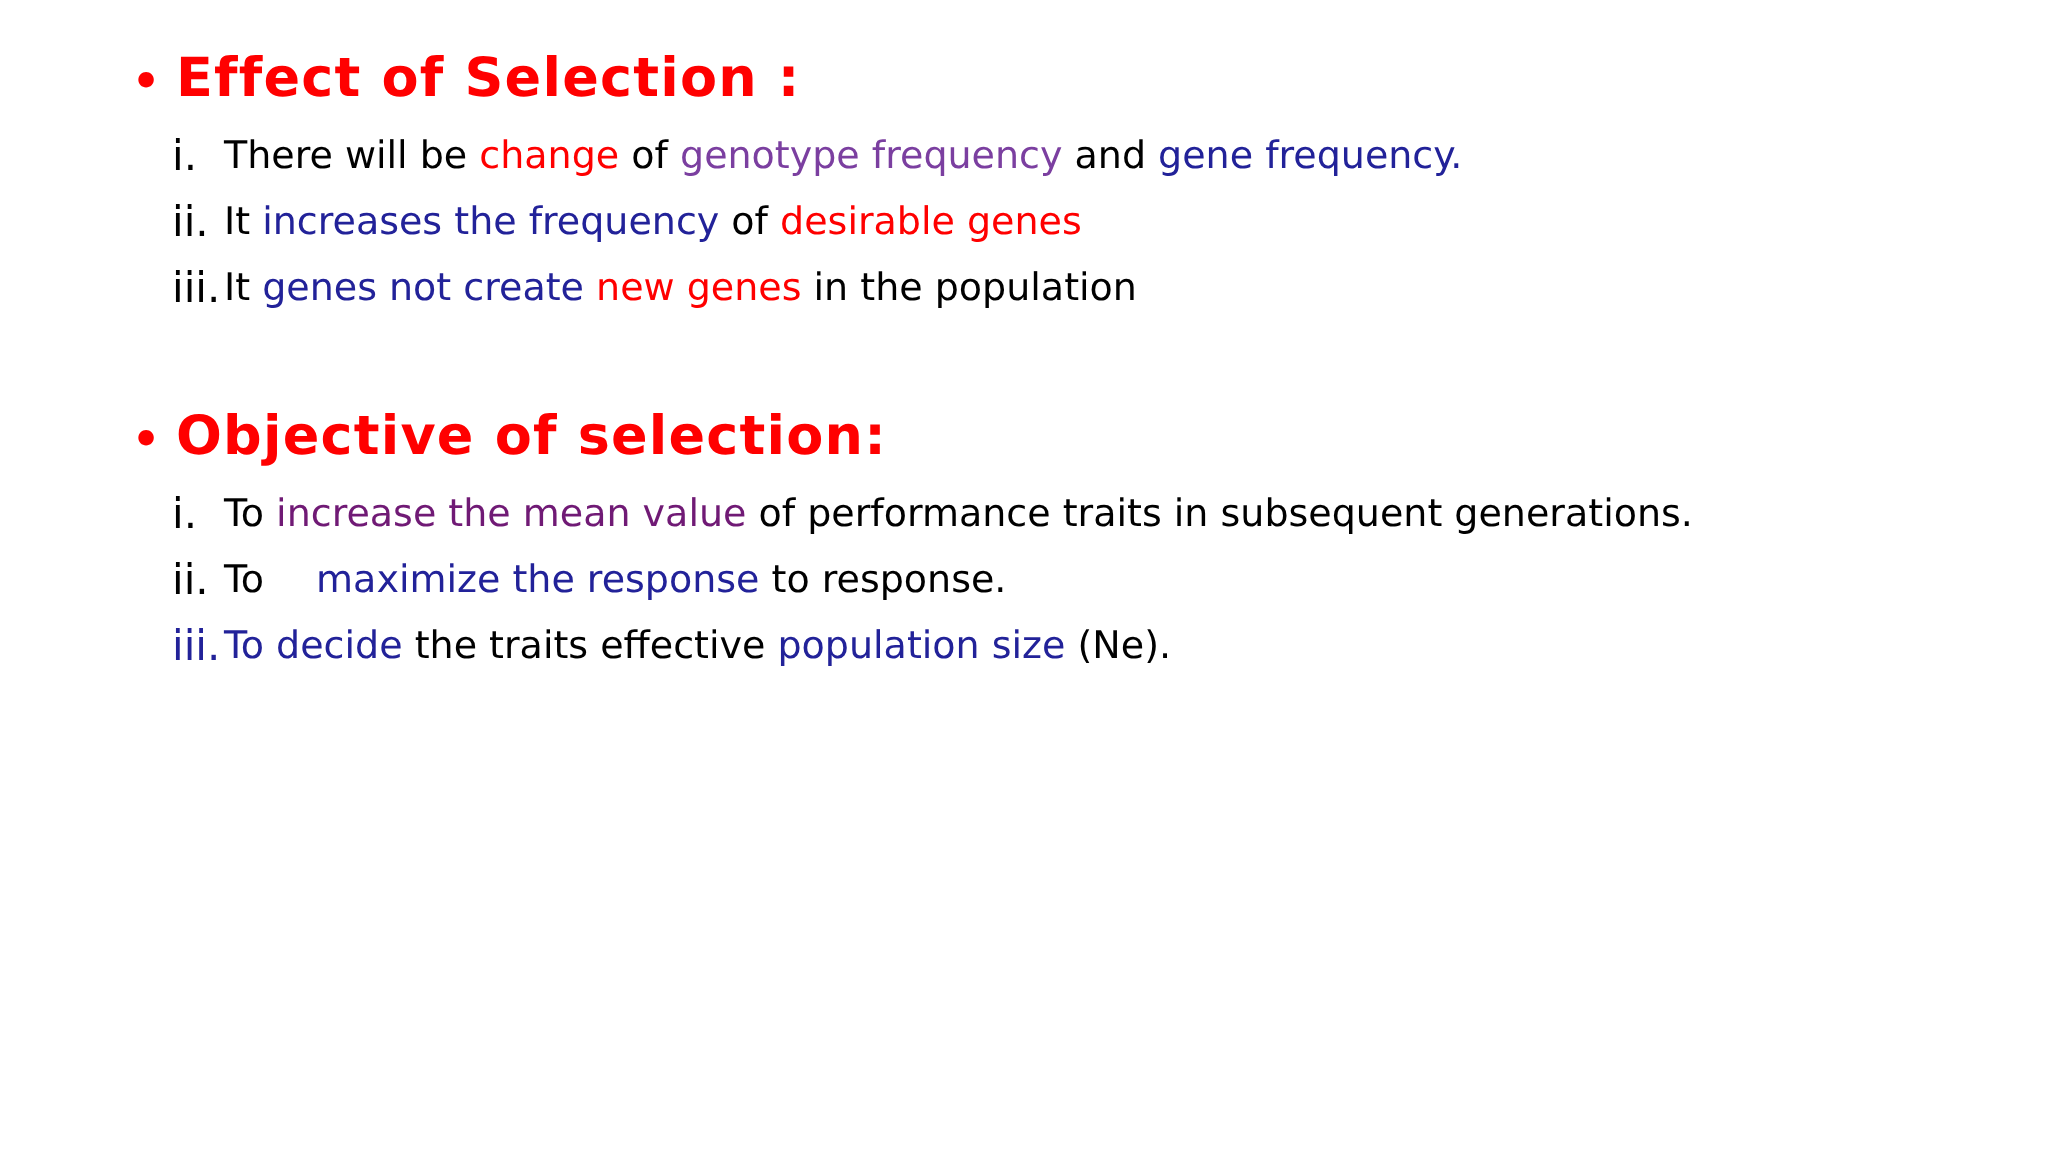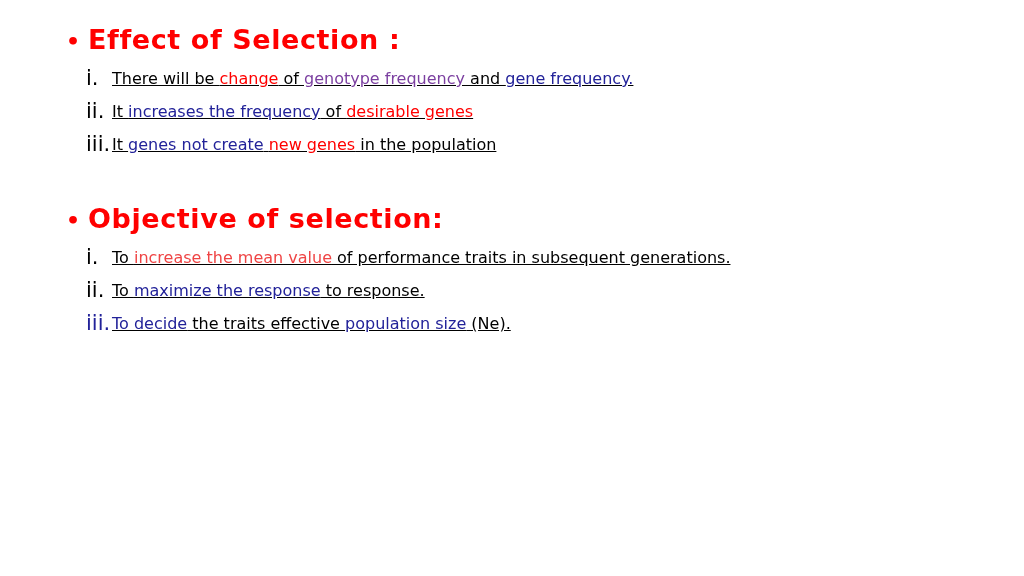--- a/index.html
+++ b/index.html
@@ -79,23 +79,22 @@
     flex: 0 0 46px;
     width: 46px;
     text-align: left;
     padding-left: 20px;
     box-sizing: border-box;
     font-size: 21px;
     line-height: 33px;
   }
   .roman-text {
     flex: 1 1 auto;
-    font-size: 16px;
+    font-size: 19px;
     line-height: 33px;
-    text-decoration: underline;
   }
   .roman-text.justify {
     text-align: justify;
     text-align-last: left;
     max-width: 858px;
   }
   .roman-item.tight .roman-text {
     white-space: nowrap;
   }
 
@@ -123,25 +122,25 @@
             <span class="roman-marker" style="color: rgb(0, 0, 0);">iii.</span>
             <span class="roman-text"><span class="run" style="color: rgb(0, 0, 0);">It </span><span class="run" style="color: rgb(34, 34, 153);">genes not create</span><span class="run" style="color: rgb(0, 0, 0);"> </span><span class="run" style="color: rgb(255, 0, 0);">new genes</span><span class="run" style="color: rgb(0, 0, 0); text-align: right;"> in the population</span></span>
           </li>
         </ol>
       </div>
       <div class="section">
         <div class="section-heading" style="color: rgb(255, 0, 0);"><span class="section-bullet">•</span><span class="section-heading-text">Objective of selection:</span></div>
         <ol class="roman-list">
           <li class="roman-item">
             <span class="roman-marker" style="color: rgb(0, 0, 0);">i.</span>
-            <span class="roman-text justify"><span class="run" style="color: rgb(0, 0, 0);">To </span><span class="run" style="color: #ef4444;">increase the mean value</span><span class="run" style="color: rgb(0, 0, 0);"> of performance traits in subsequent generations.</span></span>
+            <span class="roman-text justify"><span class="run" style="color: rgb(0, 0, 0);">To </span><span class="run" style="color: #701a75;">increase the mean value</span><span class="run" style="color: rgb(0, 0, 0);"> of performance traits in subsequent generations.</span></span>
           </li>
           <li class="roman-item tight">
             <span class="roman-marker" style="color: rgb(0, 0, 0);">ii.</span>
-            <span class="roman-text"><span class="run" style="color: rgb(0, 0, 0);">To </span><span class="run" style="color: rgb(34, 34, 153);">maximize the response</span><span class="run" style="color: rgb(0, 0, 0);"> to response.</span></span>
+            <span class="roman-text"><span class="run" style="color: rgb(0, 0, 0);">To </span><span class="run" style="color: rgb(34, 34, 153); margin-left: 20px;">maximize the response</span><span class="run" style="color: rgb(0, 0, 0);"> to response.</span></span>
           </li>
           <li class="roman-item tight">
             <span class="roman-marker" style="color: rgb(34, 34, 153);">iii.</span>
             <span class="roman-text"><span class="run" style="color: rgb(34, 34, 153);">To decide</span><span class="run" style="color: rgb(0, 0, 0);"> the traits effective </span><span class="run" style="color: rgb(34, 34, 153);">population size</span><span class="run" style="color: rgb(0, 0, 0);"> (Ne).</span></span>
           </li>
         </ol>
       </div>
     </div>
 </div>
 

